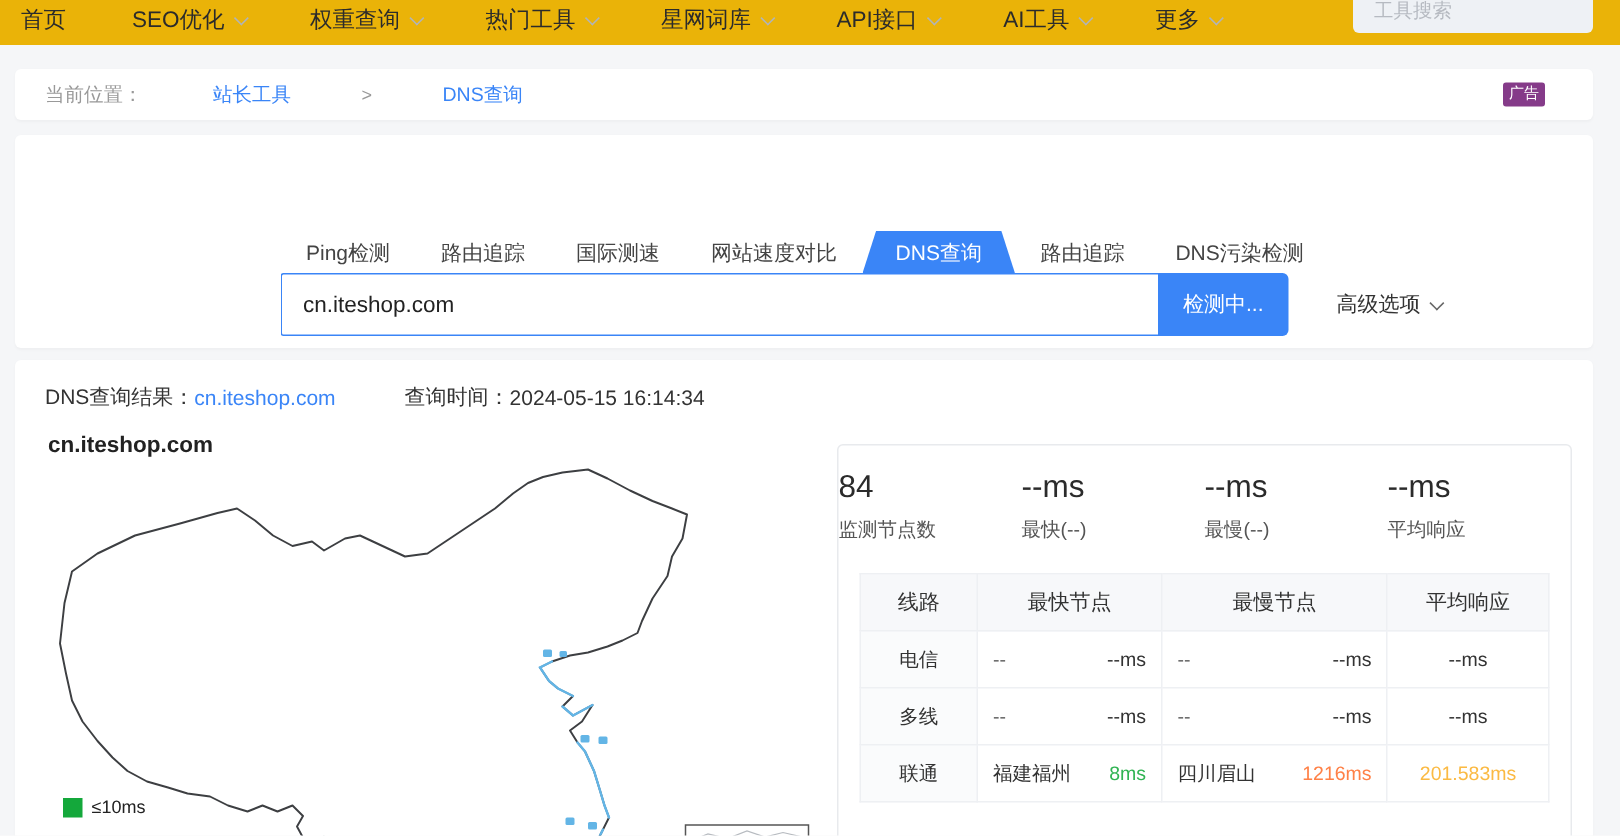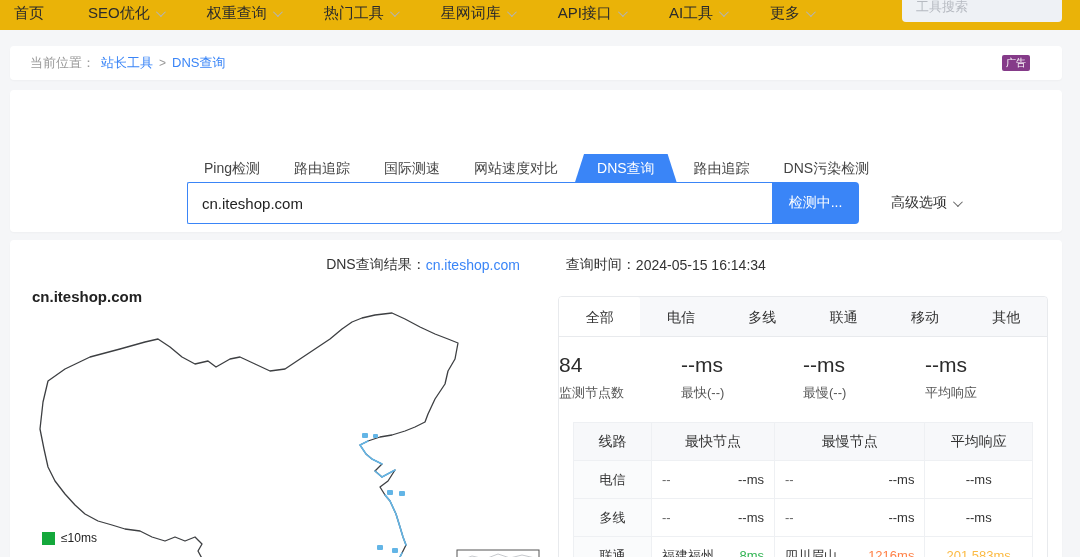--- a/index.html
+++ b/index.html
@@ -9,21 +9,21 @@
   
   .topnav { background:#eab308; height:30px; display:flex; align-items:center; padding:0 18px 0 14px; position:relative; }
   .topnav .nav-item { font-size:15px; color:#2b2b2b; margin-right:44px; display:flex; align-items:center; cursor:pointer; white-space:nowrap; padding-bottom:4px; }
   .chev { display:inline-block; width:7px; height:7px; border-right:1.5px solid #b0b4ba; border-bottom:1.5px solid #b0b4ba; transform:rotate(45deg) translateY(-2px); margin-left:6px; }
   .chev.dark { border-color:#666; }
   .nav-search { position:absolute; right:18px; top:-10px; width:160px; height:32px; background:#eef1f5; border-radius:4px; display:flex; align-items:center; padding:0 10px 0 14px; }
   .nav-search input { flex:1; border:none; background:transparent; outline:none; font-size:13px; color:#333; }
   .nav-search input::placeholder { color:#b6bac1; }
 
   
-  .card { background:#fff; border-radius:4px; margin:0 18px 0 10px; box-shadow:0 1px 2px rgba(0,0,0,.03); }
+  .card { background:#fff; border-radius:4px; margin:0 18px 0 10px; box-shadow:0 1px 2px rgba(0,0,0,.03);gap:41px; }
 
   
   .breadcrumb-card { margin-top:16px; height:34px; display:flex; align-items:center; padding-left:20px; position:relative; font-size:13px; }
   .breadcrumb-label { color:#999; margin-right:6px; }
   .crumb-link { color:#3a85f7; text-decoration:none; cursor:pointer; }
   .crumb-sep { color:#999; margin:0 6px; font-size:12px; }
   .ad-badge { position:absolute; right:32px; top:9px; background:#701a75; color:#fff; font-size:10px; line-height:14px; padding:1px 4px; border-radius:2px; opacity:.85; }
 
   
   .tool-card { margin-top:10px; height:142px; padding-top:28px; }
@@ -31,21 +31,21 @@
   .tool-tabs { display:flex; align-items:flex-end; height:28px;margin-top:36px; }
   .tool-tab { font-size:14px; color:#444; padding:0 17px; line-height:28px; cursor:pointer; white-space:nowrap; }
   .tool-tab.active { background:#3a85f7; color:#fff; clip-path:polygon(9px 0,calc(100% - 9px) 0,100% 100%,0 100%); padding:0 22px; }
   .query-row { display:flex; align-items:center; }
   .domain-input { width:585px; height:42px; border:1px solid #3a85f7; border-right:none; border-radius:2px 0 0 2px; padding:0 14px; font-size:15px; color:#222; outline:none; }
   .submit-btn { width:87px; height:42px; background:#3a85f7; color:#fff; border:none; font-size:14px; border-radius:0 4px 4px 0; cursor:pointer; }
   .advanced { margin-left:32px; font-size:14px; color:#333; display:flex; align-items:center; cursor:pointer; }
 
   
   .result-card { margin-top:8px; height:340px; }
-  .result-header { padding:16px 0 8px 20px; font-size:14px; display:flex; align-items:center;justify-content:center; }
+  .result-header { padding:16px 0 8px 20px; font-size:14px; display:flex; align-items:center; }
   .result-header .lbl { color:#333; }
   .result-domain { color:#3a85f7; text-decoration:none; cursor:pointer; margin-right:46px; }
   .result-content { display:flex; padding:4px 14px 0 20px; }
 
   
   .map-col { width:528px; position:relative; }
   .map-title { font-size:15px; font-weight:bold; color:#222; margin:2px 0 4px 2px; }
   .map-wrap { position:relative; }
   .legend { position:absolute; left:12px; top:222px; display:flex; align-items:center; font-size:12px; color:#222; }
   .legend-swatch { width:13px; height:13px; background:#14a83b; margin-right:6px; display:inline-block; }
@@ -207,28 +207,20 @@
           <circle class="pink" cx="503" cy="250" r="1.6"></circle>
         </svg>
         <div class="legend">
           <span class="legend-swatch"></span>
           <span>≤10ms</span>
         </div>
       </div>
     </div>
 
     <div class="panel">
-      <div class="panel-tabs">
-        <div class="panel-tab active">全部</div>
-        <div class="panel-tab">电信</div>
-        <div class="panel-tab">多线</div>
-        <div class="panel-tab">联通</div>
-        <div class="panel-tab">移动</div>
-        <div class="panel-tab">其他</div>
-      </div>
 
       <div class="stats-row">
         <div class="stat">
           <div class="stat-value">84</div>
           <div class="stat-label">监测节点数</div>
         </div>
         <div class="stat">
           <div class="stat-value">--ms</div>
           <div class="stat-label">最快(--)</div>
         </div>

